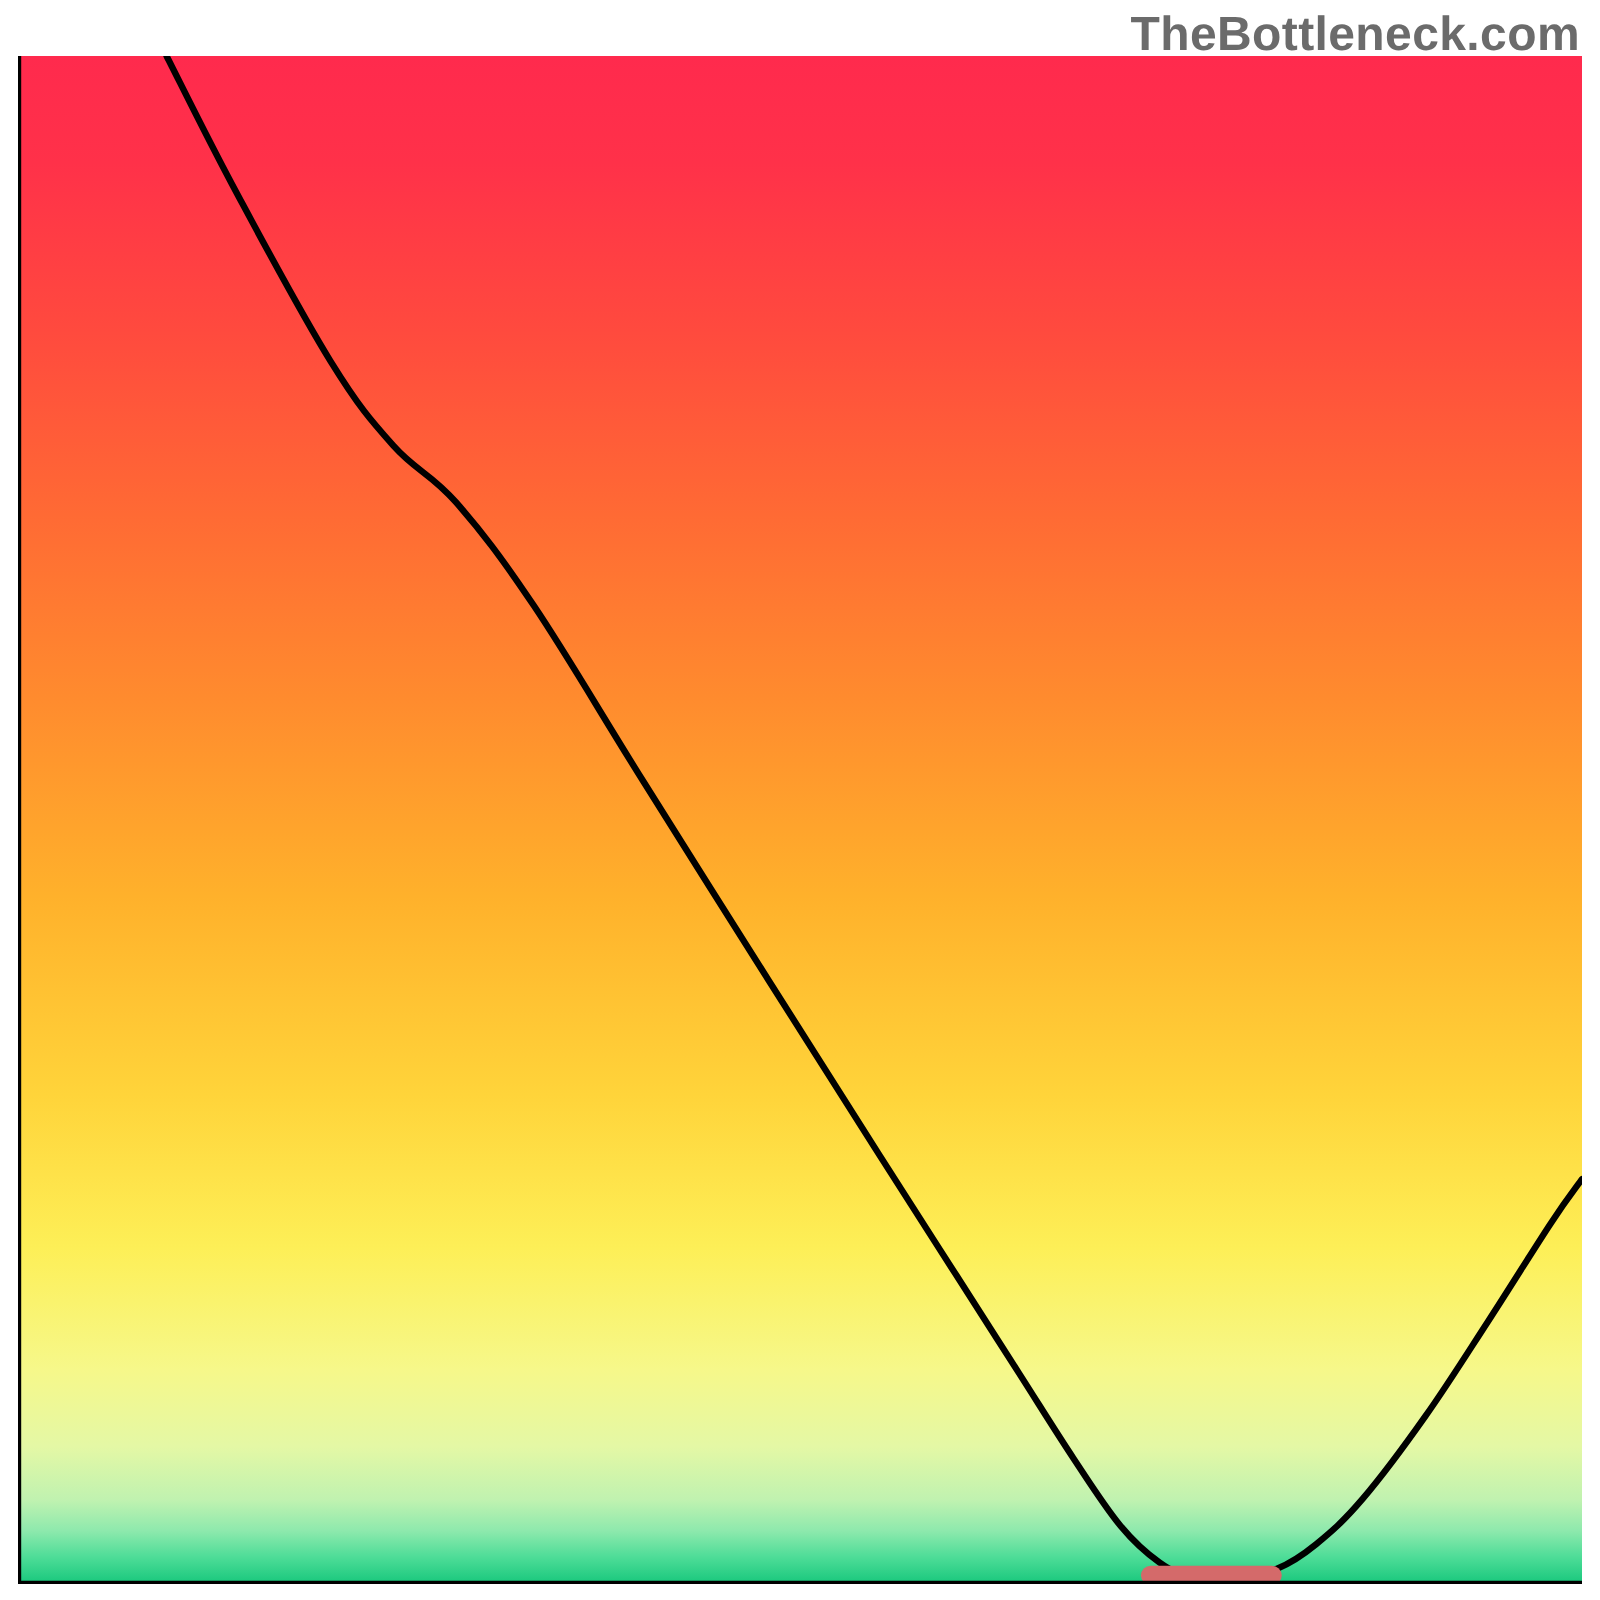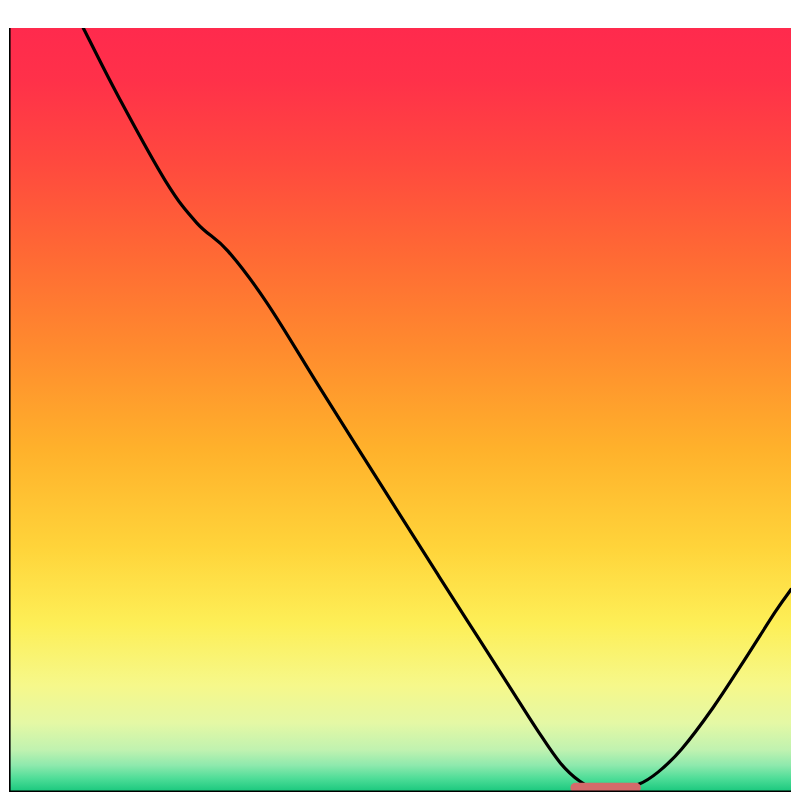--- a/index.html
+++ b/index.html
@@ -30,20 +30,21 @@
     top: 28px;
     width: 782px;
     height: 764px;
   }
   svg { display: block; }
 </style>
 </head>
 <body>
 
 <div class="frame">
+  <div class="watermark">TheBottleneck.com</div>
 
   <div class="plot">
     <svg id="svg" xmlns="http://www.w3.org/2000/svg" width="782" height="764" viewBox="0 0 782 764">
         <defs>
           <linearGradient id="bg" x1="0" y1="0" x2="0" y2="1">
             <stop offset="0" stop-color="#ff2a4d"></stop>
             <stop offset="0.07" stop-color="#ff3149"></stop>
             <stop offset="0.18" stop-color="#ff4a3e"></stop>
             <stop offset="0.3" stop-color="#ff6a34"></stop>
             <stop offset="0.42" stop-color="#ff8b2e"></stop>

